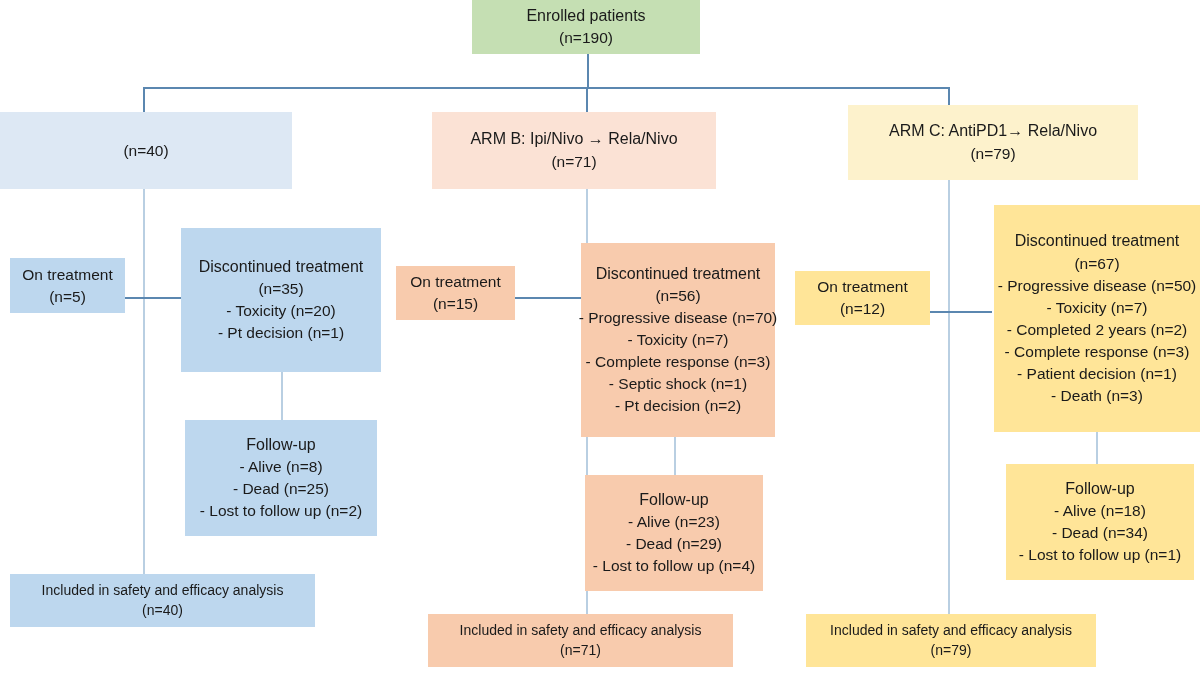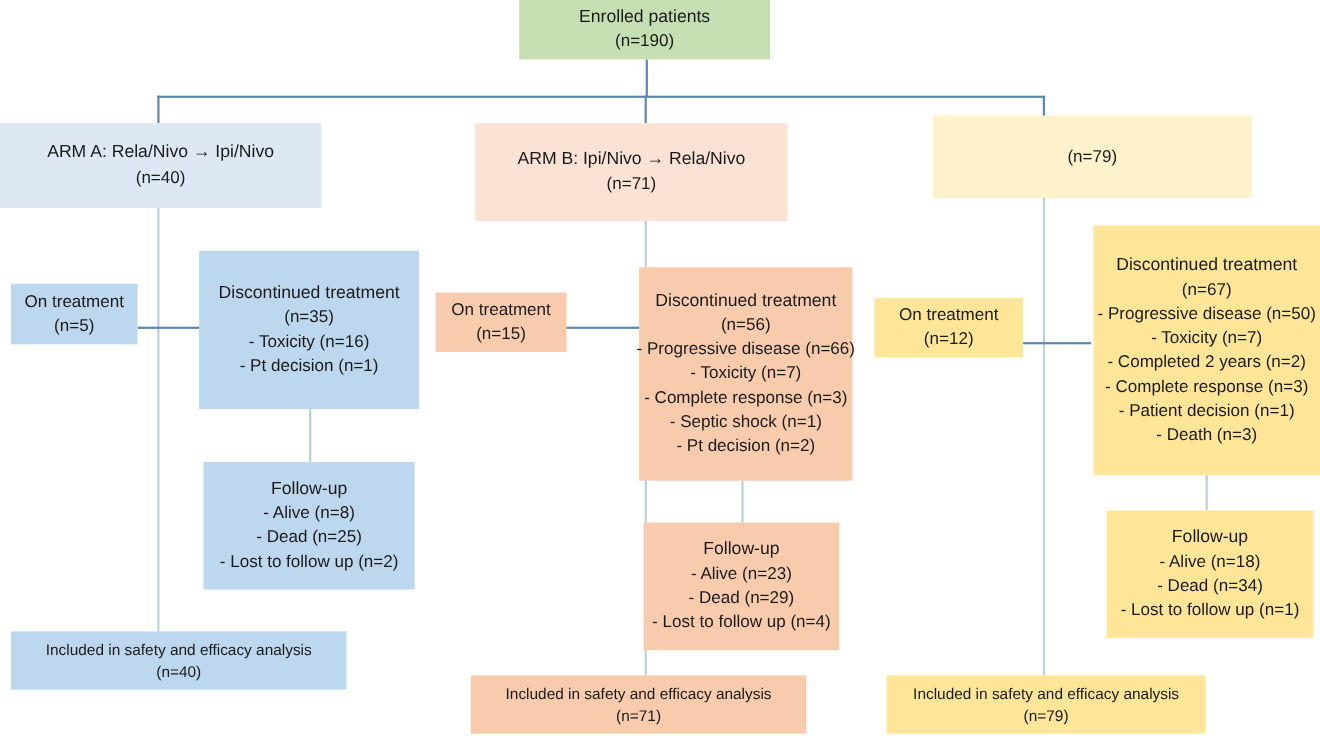--- a/index.html
+++ b/index.html
@@ -70,81 +70,81 @@
   <div class="conn v pale" style="left:948px; top:180px; height:434px;"></div>
   <div class="conn h" style="left:930px; top:311px; width:62px;"></div>
   <div class="conn v pale" style="left:1096px; top:432px; height:32px;"></div>
 
   <div class="box green" style="left:472px; top:0px; width:228px; height:54px;">
     <span class="ln big">Enrolled patients</span>
     <span class="ln">(n=190)</span>
   </div>
 
   <div class="box blue-l" style="left:0px; top:112px; width:292px; height:77px;">
-    <span class="ln big">ARM A: Rela/Nivo → Ipi/Nivo</span>
     <span class="ln">(n=40)</span>
   </div>
 
   <div class="box blue" style="left:10px; top:258px; width:115px; height:55px;">
     <span class="ln">On treatment</span>
     <span class="ln">(n=5)</span>
   </div>
 
   <div class="box blue" style="left:181px; top:228px; width:200px; height:144px;">
     <span class="ln big">Discontinued treatment</span>
     <span class="ln">(n=35)</span>
-    <span class="ln">-      Toxicity (n=16)</span>
+    <span class="ln">-      Toxicity (n=20)</span>
     <span class="ln">-    Pt decision (n=1)</span>
   </div>
 
   <div class="box blue" style="left:185px; top:420px; width:192px; height:116px;">
     <span class="ln big">Follow-up</span>
     <span class="ln">- Alive (n=8)</span>
     <span class="ln">- Dead (n=25)</span>
     <span class="ln">- Lost to follow up (n=2)</span>
   </div>
 
   <div class="box blue" style="left:10px; top:574px; width:305px; height:53px; font-size:14px;">
     <span class="ln">Included in safety and efficacy analysis</span>
     <span class="ln">(n=40)</span>
   </div>
 
-  <div class="box peach-l" style="left:432px; top:112px; width:284px; height:89px;">
+  <div class="box peach-l" style="left:432px; top:112px; width:284px; height:77px;">
     <span class="ln big">ARM B: Ipi/Nivo → Rela/Nivo</span>
     <span class="ln">(n=71)</span>
   </div>
 
   <div class="box peach" style="left:396px; top:266px; width:119px; height:54px;">
     <span class="ln">On treatment</span>
     <span class="ln">(n=15)</span>
   </div>
 
   <div class="box peach" style="left:581px; top:243px; width:194px; height:194px;">
     <span class="ln big">Discontinued treatment</span>
     <span class="ln">(n=56)</span>
-    <span class="ln">- Progressive disease (n=66)</span>
+    <span class="ln">- Progressive disease (n=70)</span>
     <span class="ln">- Toxicity (n=7)</span>
     <span class="ln">- Complete response (n=3)</span>
     <span class="ln">-     Septic shock (n=1)</span>
     <span class="ln">-      Pt decision (n=2)</span>
   </div>
 
   <div class="box peach" style="left:585px; top:475px; width:178px; height:116px;">
     <span class="ln big">Follow-up</span>
     <span class="ln">- Alive (n=23)</span>
     <span class="ln">- Dead (n=29)</span>
     <span class="ln">- Lost to follow up (n=4)</span>
   </div>
 
   <div class="box peach" style="left:428px; top:614px; width:305px; height:53px; font-size:14px;">
     <span class="ln">Included in safety and efficacy analysis</span>
     <span class="ln">(n=71)</span>
   </div>
 
   <div class="box gold-l" style="left:848px; top:105px; width:290px; height:75px;">
+    <span class="ln big">ARM C: AntiPD1→ Rela/Nivo</span>
     <span class="ln">(n=79)</span>
   </div>
 
   <div class="box gold" style="left:795px; top:271px; width:135px; height:54px;">
     <span class="ln">On treatment</span>
     <span class="ln">(n=12)</span>
   </div>
 
   <div class="box gold" style="left:994px; top:205px; width:206px; height:227px;">
     <span class="ln big">Discontinued treatment</span>

